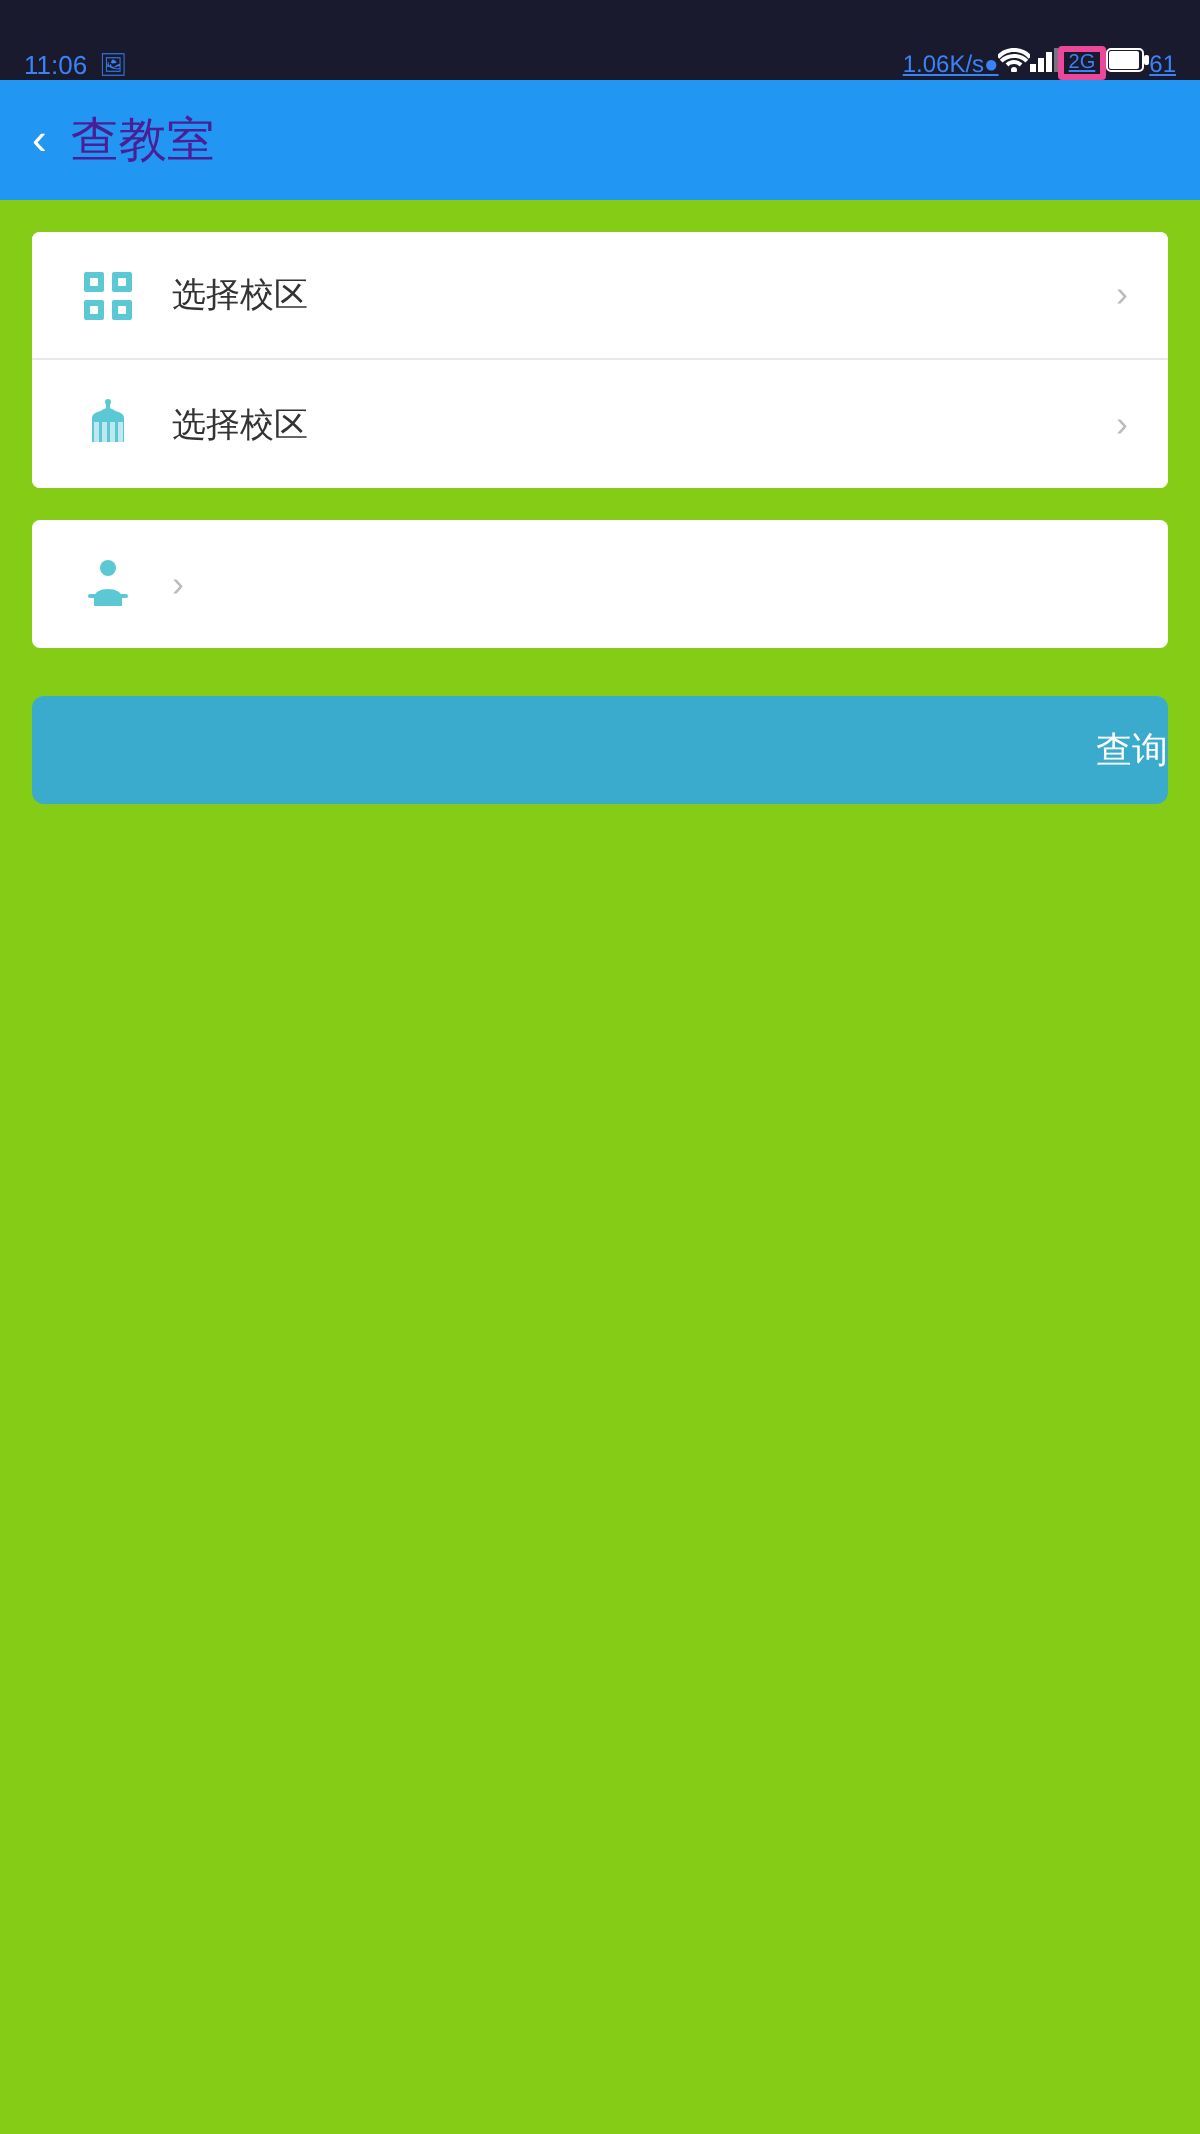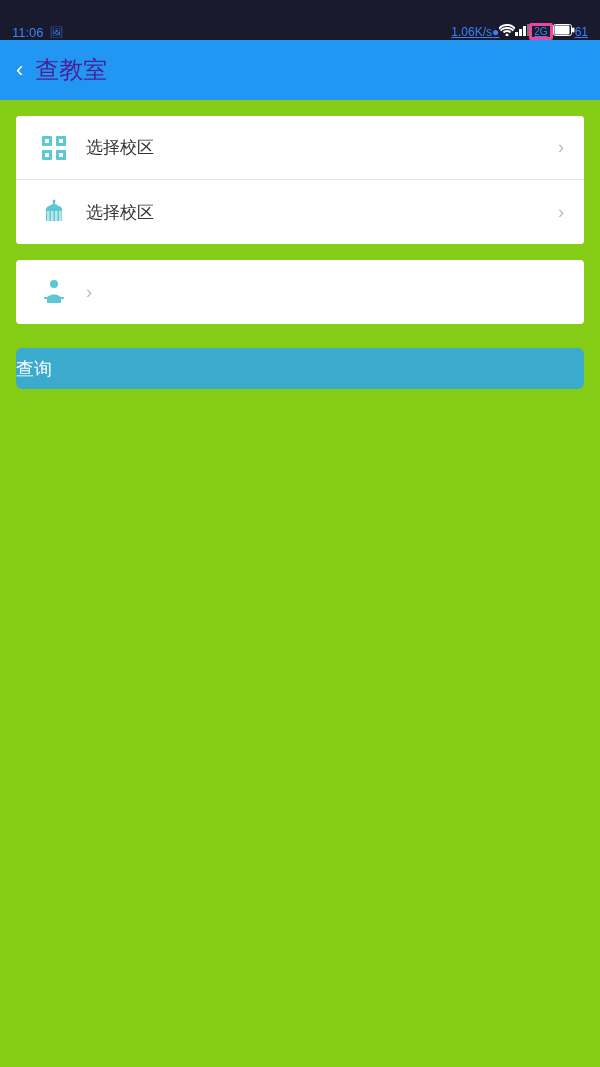--- a/index.html
+++ b/index.html
@@ -114,31 +114,31 @@
     }
 
     .chevron {
       color: #bbbbbb;
       font-size: 18px;
     }
 
     
     .query-button {
       width: 100%;
-      height: 41px;
+      height: 54px;
       background-color: #3aabcc;
       border: none;
       border-radius: 6px;
       color: white;
       font-size: 18px;
       cursor: pointer;
       margin-top: 24px;
       display: flex;
       align-items: center;
-      justify-content: flex-start;
+      justify-content: flex-end;
     }
   </style>
 </head>
 <body>
 
 <div class="status-bar">
   <div class="status-bar-left">
     <span>11:06</span>
     <span style="font-size:11px;">🖼</span>
   </div>

